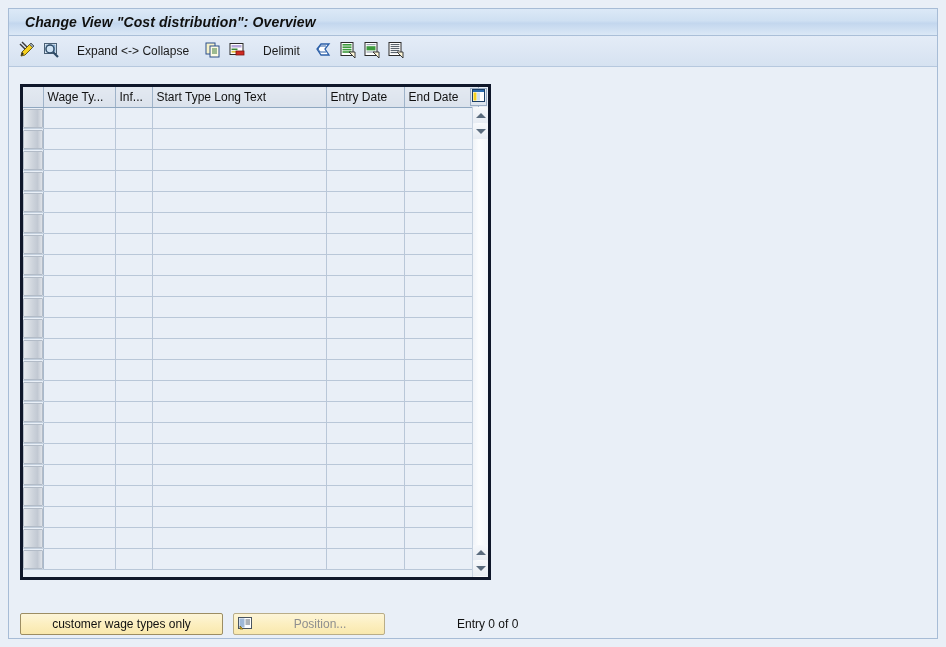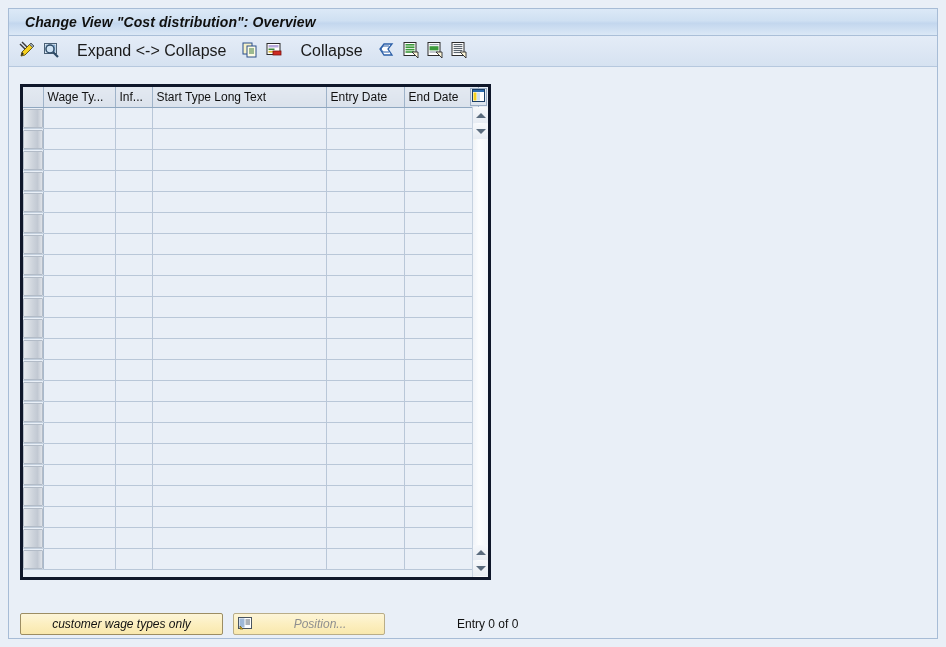--- a/index.html
+++ b/index.html
@@ -64,21 +64,21 @@
     height: 22px;
     display: inline-flex;
     align-items: center;
     justify-content: center;
     margin-right: 2px;
     border: 1px solid transparent;
     border-radius: 2px;
     box-sizing: border-box;
   }
   .tb-label {
-    font-size: 16px;
+    font-size: 12px;
     color: #1a1a1a;
     white-space: nowrap;
     padding: 0 5px;
     line-height: 22px;
   }
   .tb-gap { width: 8px; display:inline-block; }
 
   
   #watermark {
     position: absolute;
@@ -234,21 +234,20 @@
     border-radius: 2px;
     background: linear-gradient(to bottom, #fdf5d8 0%, #fcefc0 50%, #f9e8ad 100%);
     font-size: 12px;
     color: #111;
     display: inline-flex;
     align-items: center;
     justify-content: center;
     box-sizing: border-box;
     padding: 0 8px;
     white-space: nowrap;
-    font-style: italic;
   }
   #btn-customer-wage { width: 203px; }
   #btn-position {
     width: 152px;
     margin-left: 10px;
     justify-content: flex-start;
     padding: 0 2px;
     color: #8c8c8c;
     border-color: #b9ad88;
   }
@@ -328,21 +327,21 @@
           <rect x="3.5" y="4" width="10" height="2.5" fill="#b7a9dc"></rect>
           <rect x="3.5" y="7.5" width="6" height="1.6" fill="#3c8a3c"></rect>
           <rect x="3.5" y="10" width="5" height="1.6" fill="#e0c23a"></rect>
           <rect x="8" y="10" width="8" height="4" fill="#cf2a22" stroke="#7a130f" stroke-width="0.8"></rect>
         </svg>
       </span>
     </div>
 
     <span class="tb-gap"></span>
 
-    <div class="tb-label">Collapse</div>
+    <div class="tb-label">Delimit</div>
 
     <span class="tb-gap"></span>
 
     <div class="tb-btn">
       <span>
         <svg width="18" height="18" viewBox="0 0 18 18">
           <path d="M14 3 L6 3 L2 8 L6 14 L14 14 L10 8 Z" fill="#ffffff" stroke="#2b5fa8" stroke-width="1.3"></path>
           <path d="M11 5 L5 5 L3 8 L5 11 L11 11" fill="none" stroke="#2b5fa8" stroke-width="1"></path>
         </svg>
       </span>

